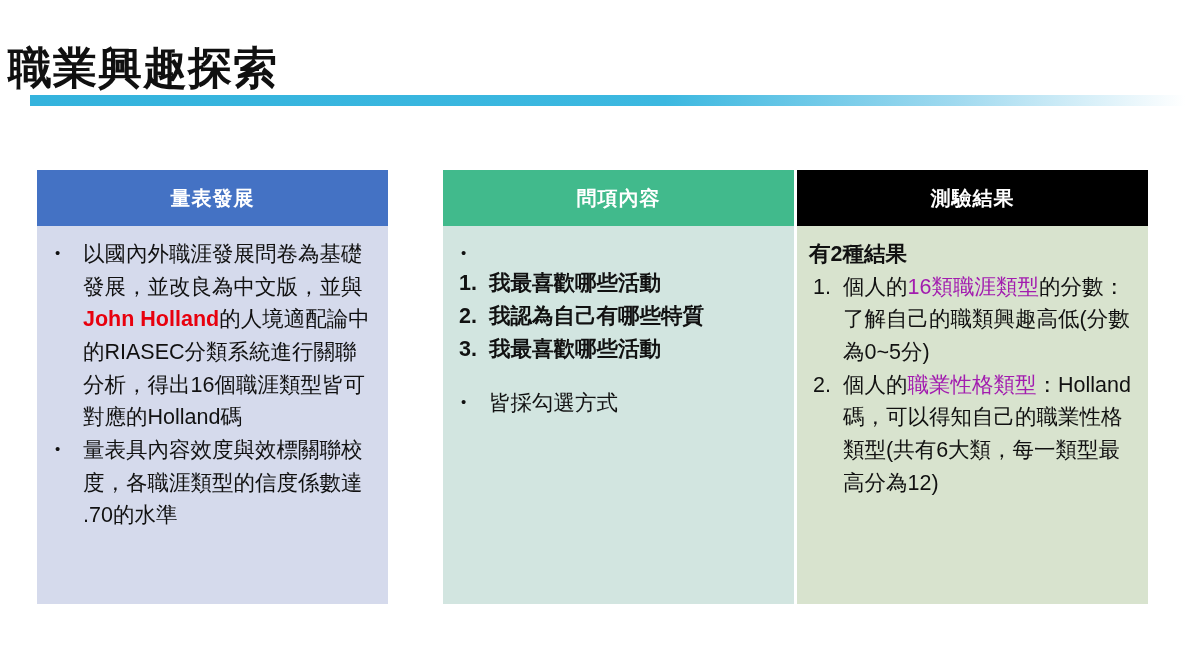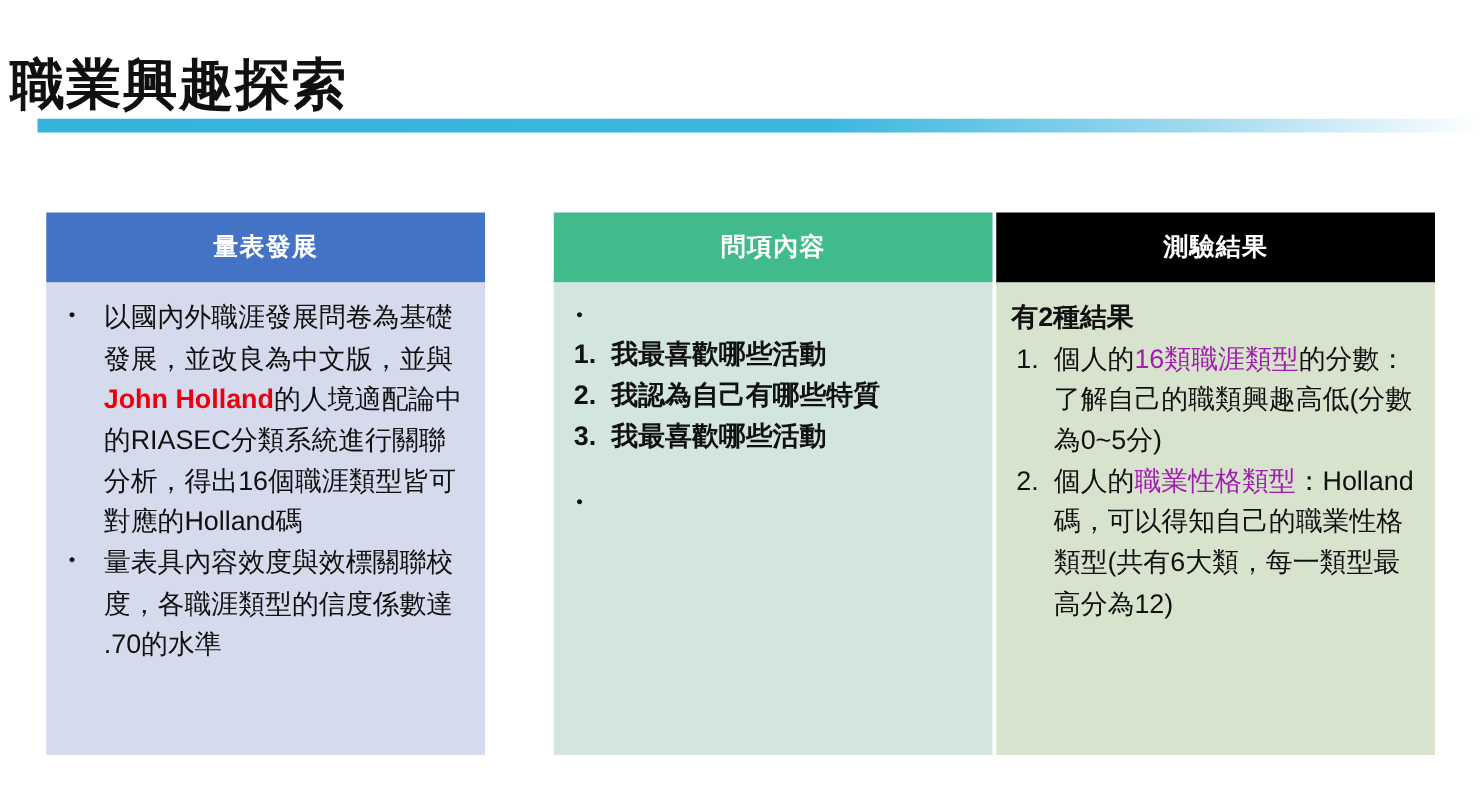--- a/index.html
+++ b/index.html
@@ -159,20 +159,21 @@
         <span class="marker num">2.</span>
         <span class="text">我認為自己有哪些特質</span>
       </div>
       <div class="item bold">
         <span class="marker num">3.</span>
         <span class="text">我最喜歡哪些活動</span>
       </div>
       <div class="spacer"></div>
       <div class="item">
         <span class="marker bullet">•</span>
+        <span class="text">皆採勾選方式</span>
       </div>
     </div>
   </div>
 
   <div class="col col-3">
     <div class="col-header">測驗結果</div>
     <div class="col-body">
       <div class="item flush">
         <span class="marker none"></span>
         <span class="text">有2種結果</span>

